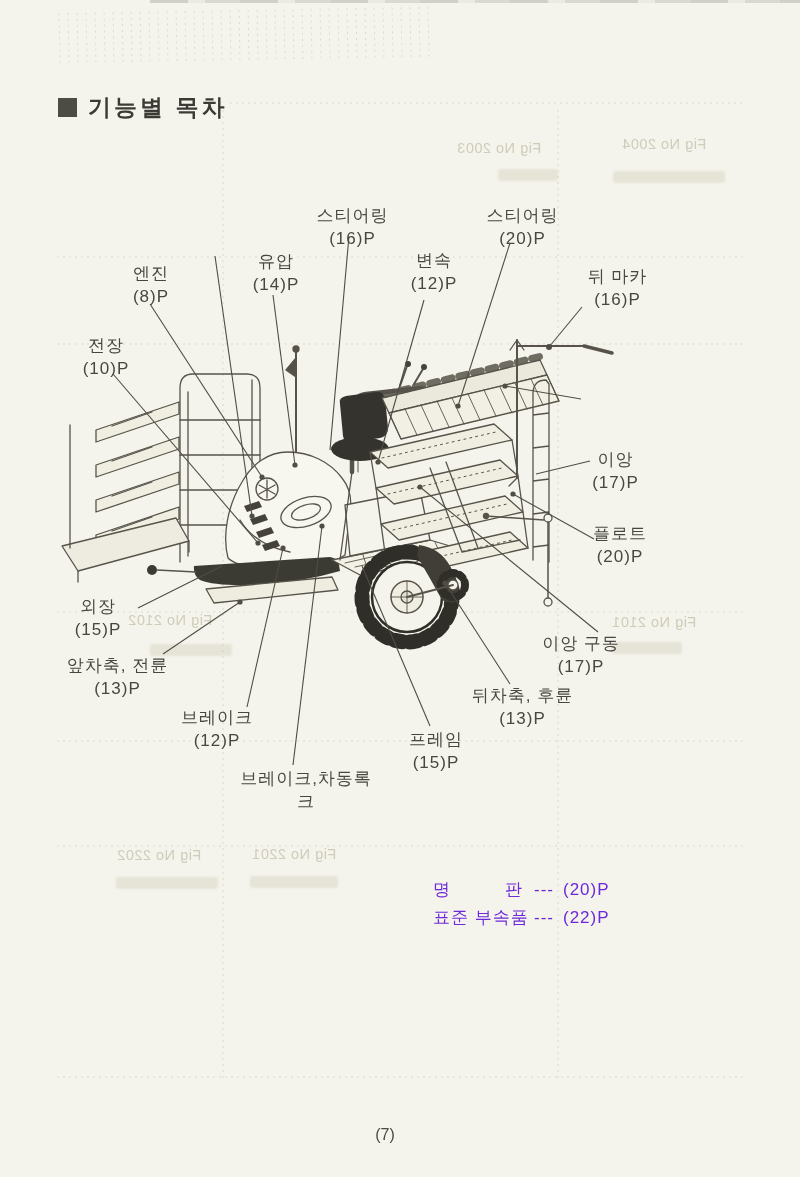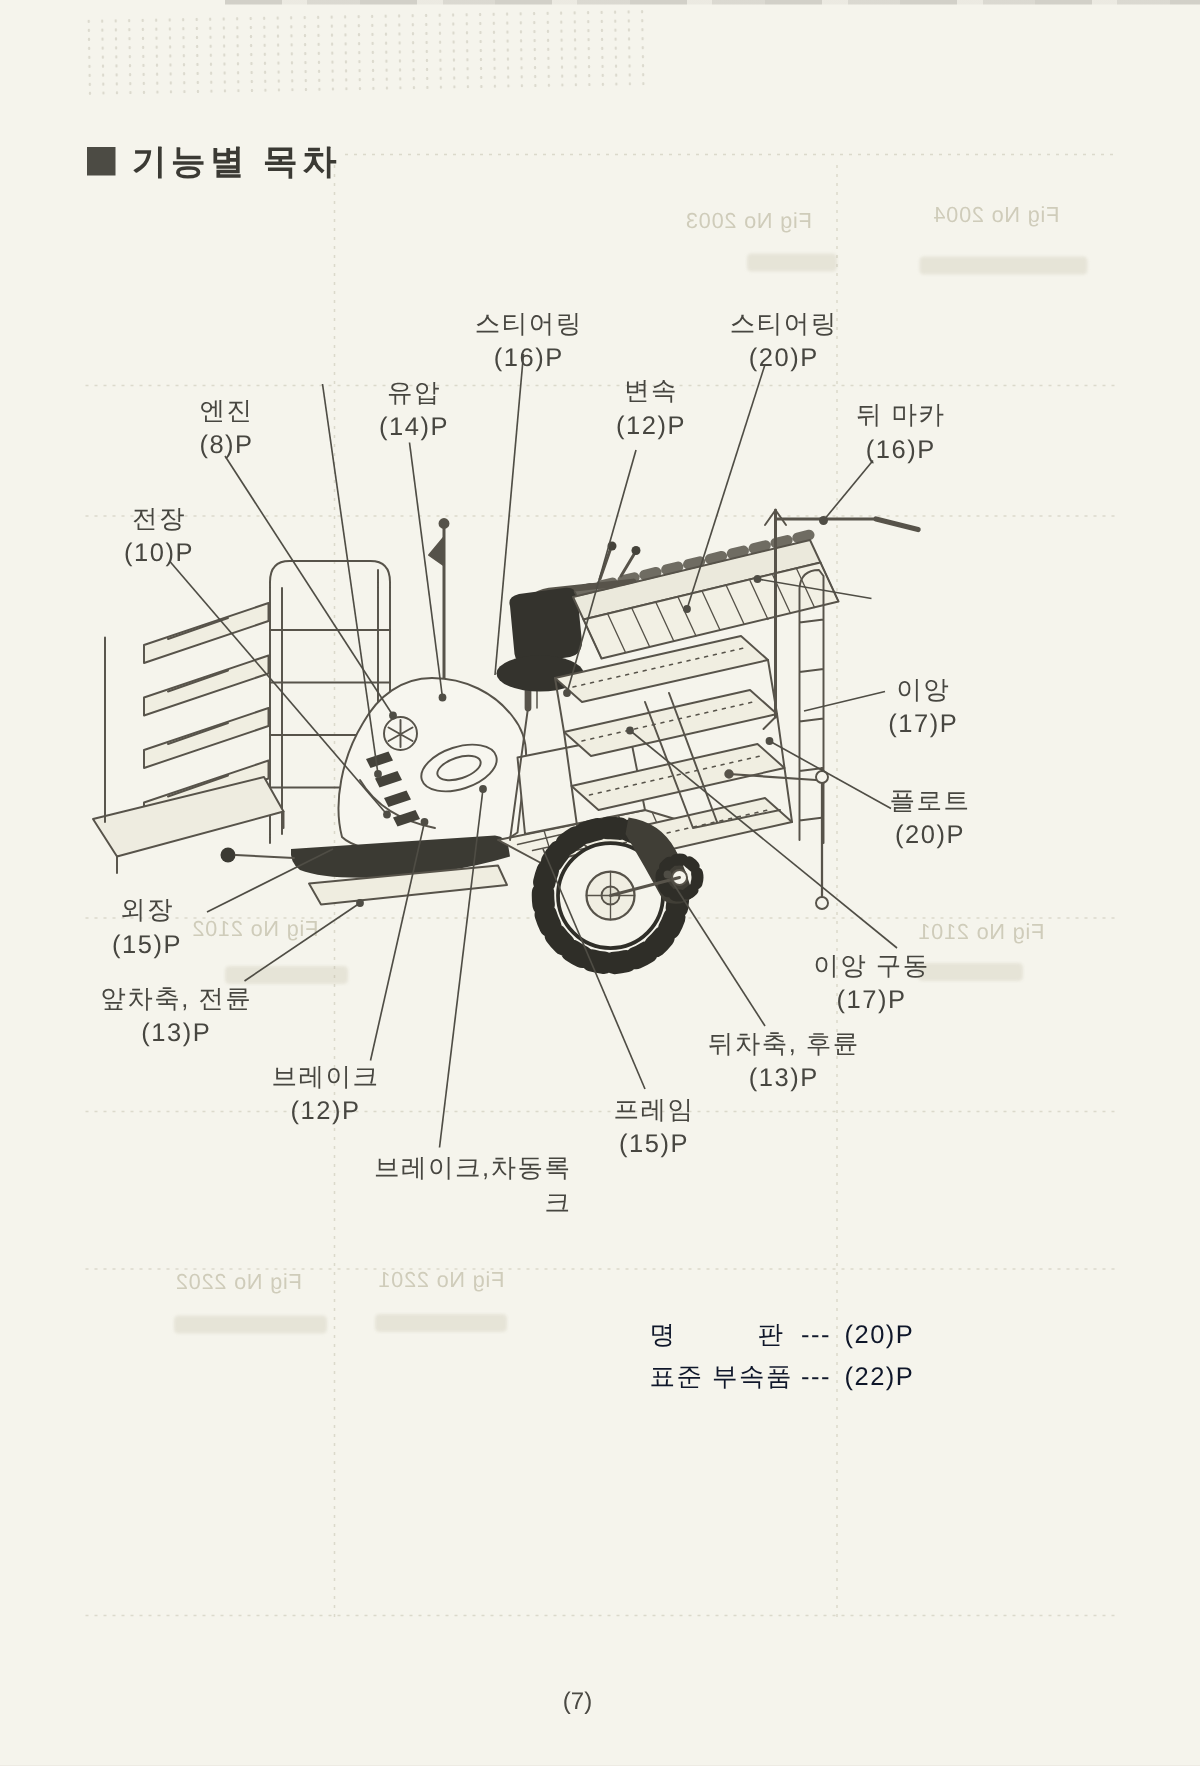--- a/index.html
+++ b/index.html
@@ -11,27 +11,27 @@
   .speckles{position:absolute;left:55px;top:8px;width:380px;height:52px;opacity:.55;transform:rotate(-1deg);
     background-image:radial-gradient(circle,rgba(130,125,100,.4) .8px,transparent 1px);
     background-size:9px 6px;}
   
   .title{position:absolute;left:58px;top:92px;display:flex;align-items:center;gap:11px;}
   .title-square{width:19px;height:19px;background:#4c4b44;}
   .title-text{font-size:23px;font-weight:bold;letter-spacing:3px;color:#3b3a34;}
   
   .label{position:absolute;text-align:center;font-size:17px;line-height:23px;color:#474640;letter-spacing:1px;}
   .lbl-name{white-space:pre-line;}
-  .label.left{text-align:right;}
+  .label.left{text-align:center;}
   
   .bleed{position:absolute;transform:scaleX(-1);color:#cfccba;font-size:14.5px;text-align:center;
          letter-spacing:.5px;filter:blur(.3px);}
   .smudge{position:absolute;height:12px;background:#dad7c7;opacity:.55;filter:blur(1.2px);border-radius:3px;}
   
-  .toc{position:absolute;left:433px;top:876px;font-size:17px;line-height:28px;color:#0f172a;}
+  .toc{position:absolute;left:433px;top:876px;font-size:17px;line-height:28px;color:#6d28d9;}
   .toc-row{display:flex;align-items:baseline;}
   .toc-name{display:inline-block;width:92px;white-space:pre;letter-spacing:1px;}
   .toc-dash{display:inline-block;width:38px;text-align:center;letter-spacing:1px;}
   .toc-page{display:inline-block;letter-spacing:1px;}
   
   .pagenum{position:absolute;left:345px;top:1126px;width:80px;text-align:center;font-size:16px;color:#4a4943;}
   svg{position:absolute;left:0;top:0;}
 </style>
 </head>
 <body>
@@ -196,21 +196,21 @@
       <div class="lbl-page">(14)P</div>
     </div>
   <div class="label" style="left:398px;top:249px;width:72px">
       <div class="lbl-name">변속</div>
       <div class="lbl-page">(12)P</div>
     </div>
   <div class="label" style="left:480px;top:204px;width:85px">
       <div class="lbl-name">스티어링</div>
       <div class="lbl-page">(20)P</div>
     </div>
-  <div class="label" style="left:558px;top:265px;width:85px">
+  <div class="label" style="left:575px;top:265px;width:85px">
       <div class="lbl-name">뒤 마카</div>
       <div class="lbl-page">(16)P</div>
     </div>
   <div class="label" style="left:118px;top:262px;width:66px">
       <div class="lbl-name">엔진</div>
       <div class="lbl-page">(8)P</div>
     </div>
   <div class="label" style="left:70px;top:334px;width:72px">
       <div class="lbl-name">전장</div>
       <div class="lbl-page">(10)P</div>

